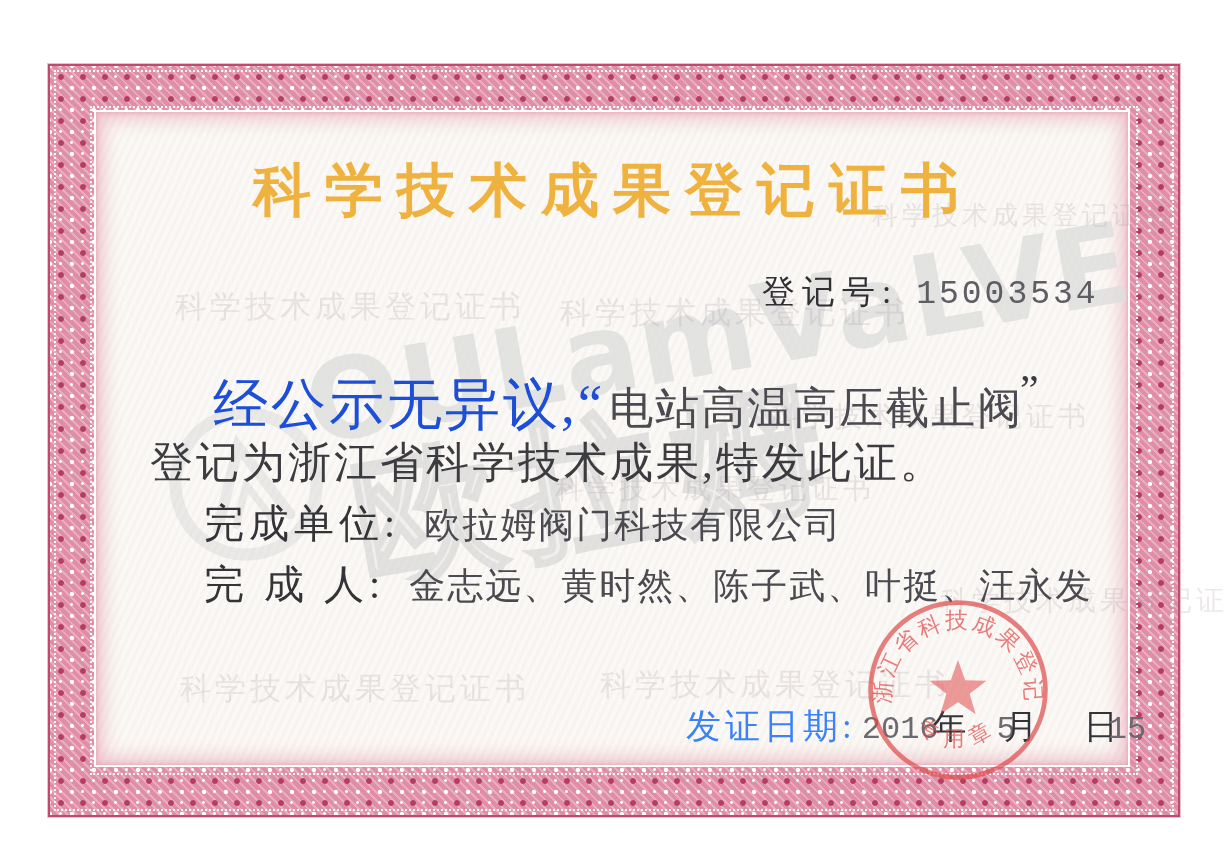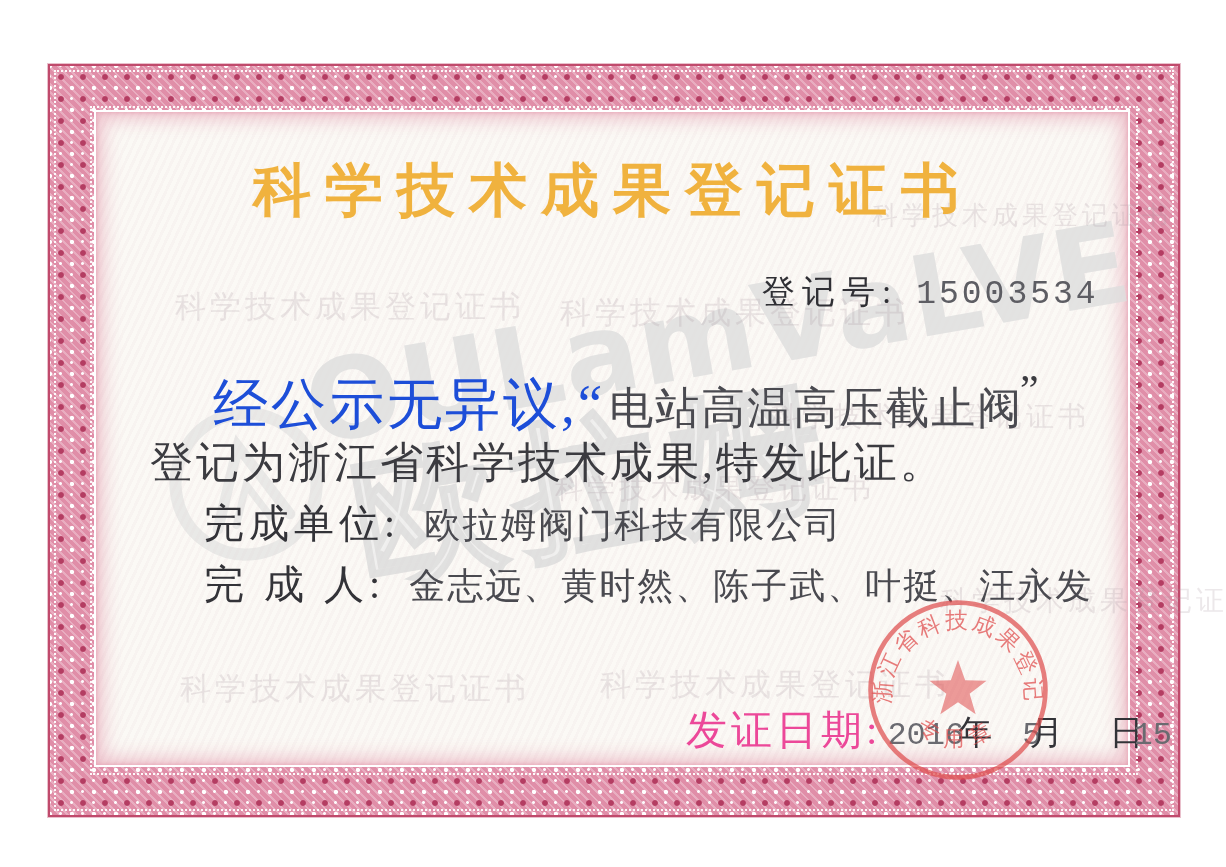--- a/index.html
+++ b/index.html
@@ -77,21 +77,21 @@
   .body2{position:absolute;left:150px;top:434px;font-size:43px;color:#3b3b40;letter-spacing:3px;white-space:nowrap;font-family:Liberation Serif, serif;}
 
   .fieldrow{position:absolute;white-space:nowrap;}
   .fieldrow .lbl{font-size:40px;color:#333338;letter-spacing:5px;}
   .fieldrow .val{font-size:36px;color:#4a4a50;letter-spacing:2px;margin-left:20px;}
   .row-unit{left:204px;top:496px;}
   .row-person{left:204px;top:557px;}
 
   .issuer{position:absolute;left:686px;top:642px;font-size:35px;color:#333338;letter-spacing:4px;white-space:nowrap;}
   .dateline{position:absolute;left:686px;top:703px;white-space:nowrap;}
-  .dateline .lbl{font-size:41px;color:#ec4899;letter-spacing:4px;}
+  .dateline .lbl{font-size:35px;color:#3b82f6;letter-spacing:4px;}
   .dateline .num{
     font-family:"Liberation Mono","DejaVu Sans Mono",monospace;
     font-size:32px;color:#6a6a70;
   }
   .dateline .cjk{font-size:34px;color:#333338;}
   .dateline .n-year{margin-left:6px;margin-right:-6px;}
   .dateline .n-month{margin-left:30px;margin-right:-12px;}
   .dateline .u-day{margin-left:46px;margin-right:-10px;}
 
   .footer{

